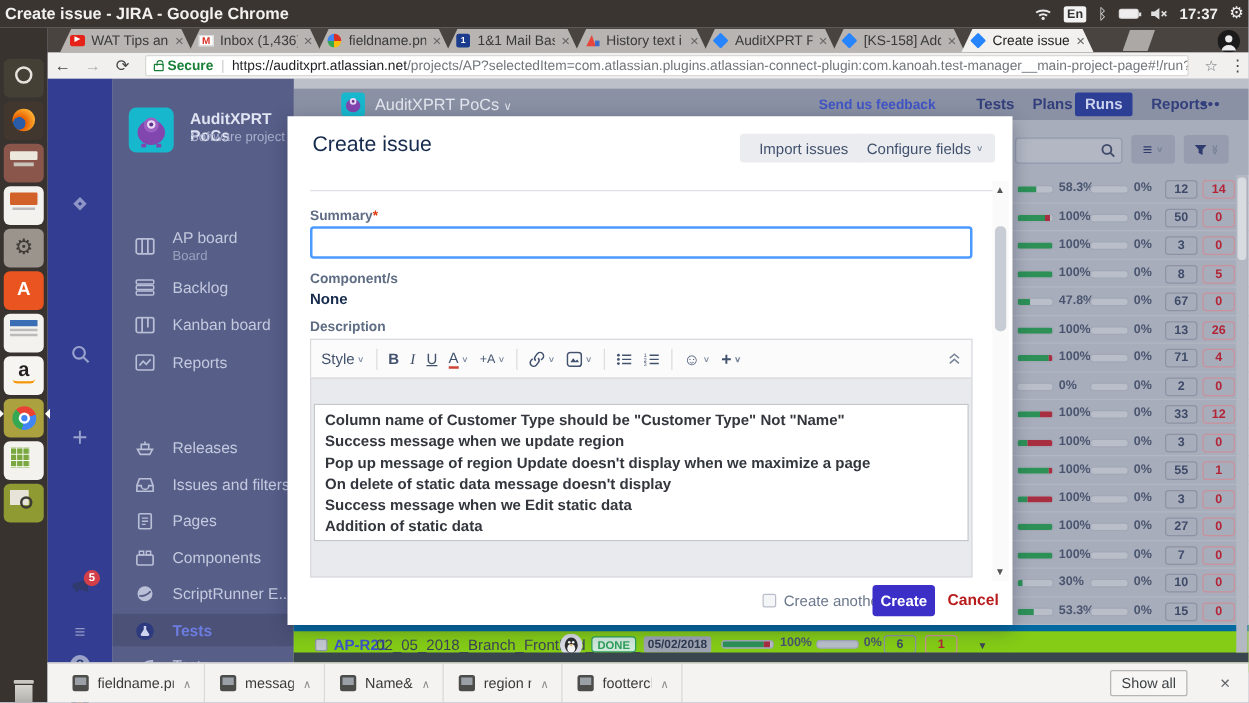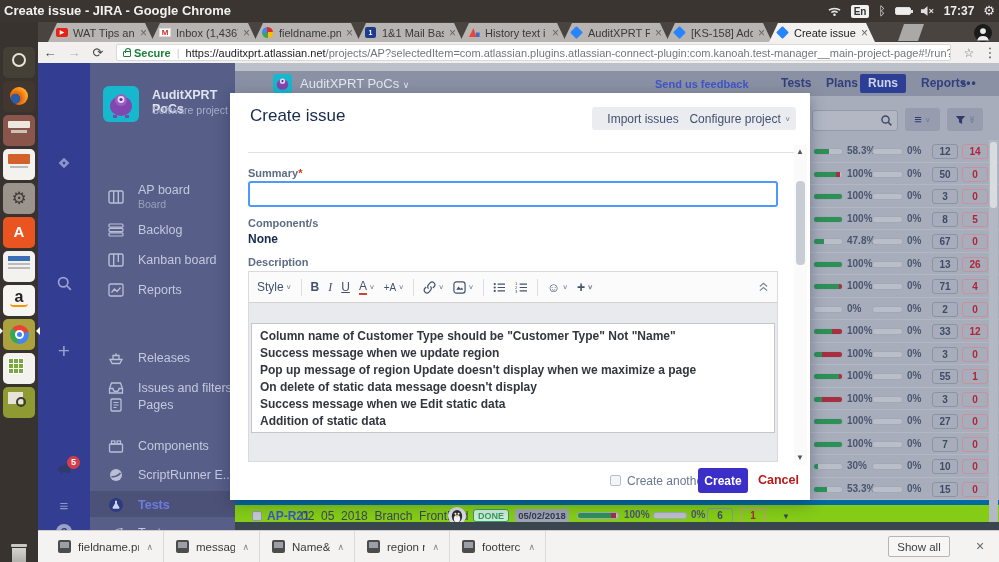--- a/index.html
+++ b/index.html
@@ -387,21 +387,21 @@
         </div>
         <div class="sb-item" style="top: 318px;">
           <span>
             <svg width="16" height="14" viewBox="0 0 16 14">
               <path d="M1.5 7.5L3.5 2h9l2 5.5V12h-13z" fill="none" stroke="#b9bfd6" stroke-width="1.3"></path>
               <path d="M1.5 7.5h3.5a3 3 0 0 0 6 0h3.5" fill="none" stroke="#b9bfd6" stroke-width="1.3"></path>
             </svg>
           </span>
           <span>Issues and filters</span>
         </div>
-        <div class="sb-item" style="top: 335px;">
+        <div class="sb-item" style="top: 347px;">
           <span>
             <svg width="16" height="14" viewBox="0 0 16 14">
               <rect x="3" y="1" width="10" height="12" rx="1" fill="none" stroke="#b9bfd6" stroke-width="1.3"></rect>
               <path d="M5.5 4.5h5M5.5 7h5M5.5 9.5h3" stroke="#b9bfd6" stroke-width="1.1"></path>
             </svg>
           </span>
           <span>Pages</span>
         </div>
         <div class="sb-item" style="top: 376px;">
           <span>
@@ -692,21 +692,21 @@
   <div id="darkstrip" class="abs"></div>
 
   <div id="pagescroll" class="abs">
     <span class="thumb"></span>
   </div>
 
   <div id="modal" class="abs">
     <div id="modal-title" class="abs">Create issue</div>
     <button class="mbtn" style="left:362px;width:102px">Import issues</button>
     <button class="mbtn" style="left:454px;width:112px">
-        <span>Configure project</span>
+        <span>Configure fields</span>
         <span class="dd">∨</span>
       </button>
     <div id="mdivider" class="abs"></div>
 
     <div class="flabel" style="left:18px;top:74px"><span>Summary</span><span class="req">*</span></div>
     <div id="summary-input" class="abs">
         <span id="caret" class="abs"></span>
       </div>
 
     <div class="flabel" style="left:18px;top:124px">Component/s</div>

